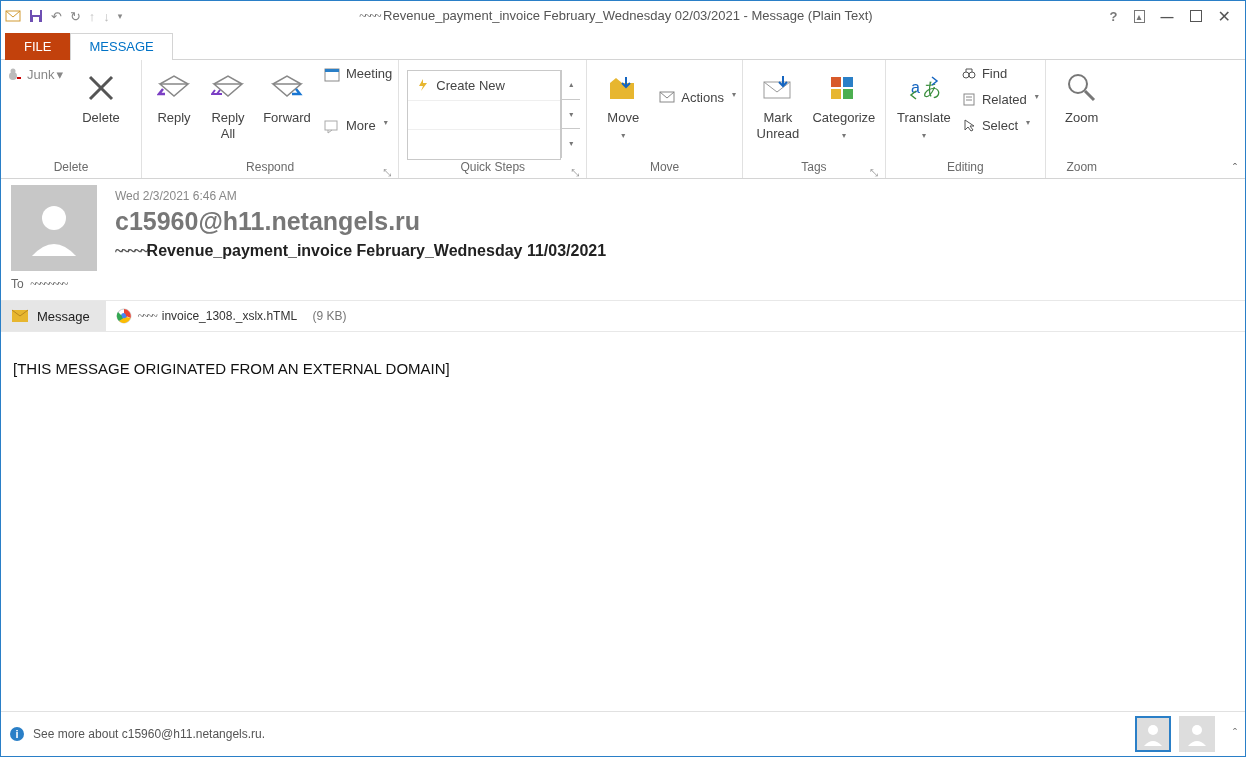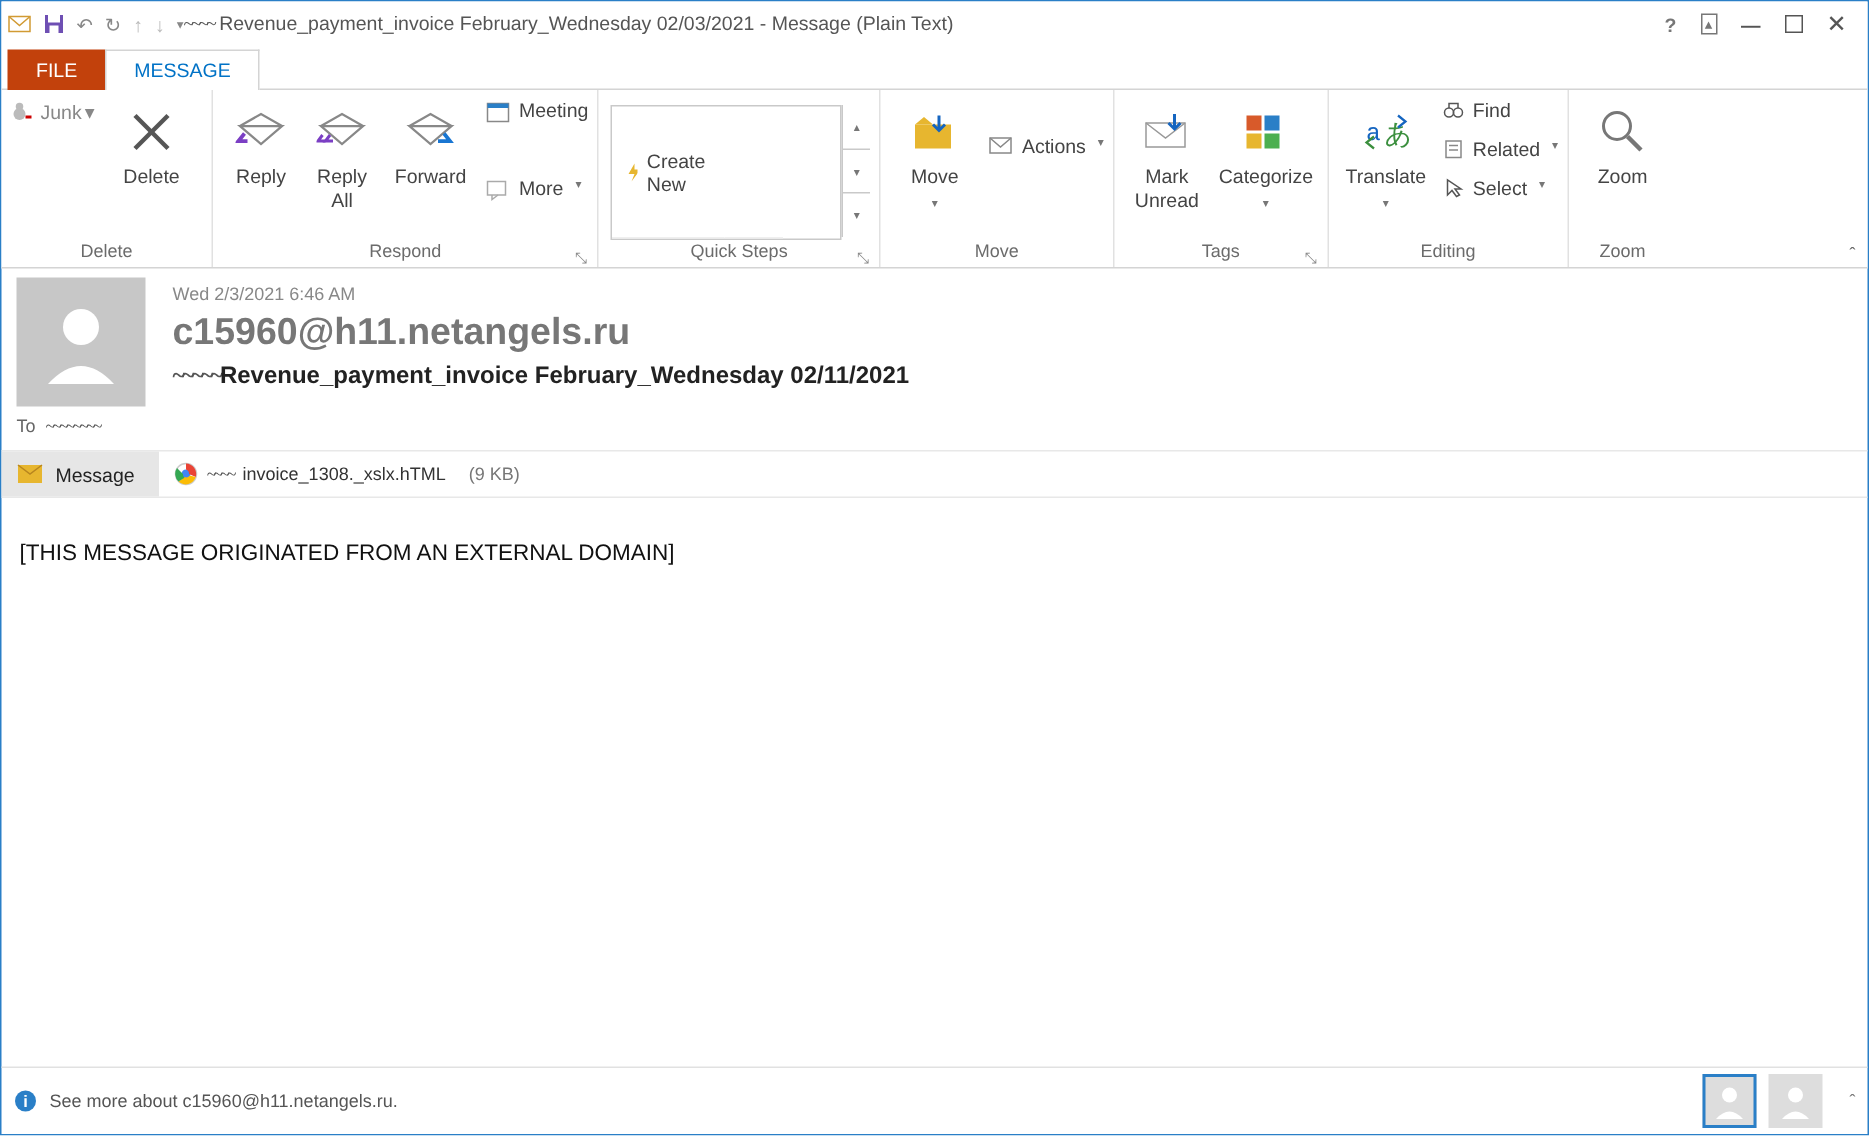--- a/index.html
+++ b/index.html
@@ -1,42 +1,42 @@
 <!DOCTYPE html>
 <html><head>
 <meta charset="utf-8">
 <style>
   html,body{margin:0;padding:0;font-family:"Segoe UI",Tahoma,sans-serif;font-size:13px;color:#222;background:#fff;width:1246px;height:757px;overflow:hidden}
   .window{width:1244px;height:755px;border:1px solid #2a7fc7;display:flex;flex-direction:column;background:#fff}
   
   .titlebar{height:30px;background:#fff;display:flex;align-items:center;padding:0 4px;border-bottom:1px solid transparent}
   .qat{display:flex;align-items:center;gap:8px}
   .qat svg{display:block}
-  .title-text{flex:1;color:#555;font-size:13px;white-space:nowrap;overflow:hidden}
+  .title-text{flex:1;text-align:center;color:#555;font-size:13px;white-space:nowrap;overflow:hidden}
   .win-ctrl{display:flex;align-items:center;gap:16px;padding-right:10px}
   .win-ctrl span{cursor:default}
   
   .tabs{height:27px;display:flex;align-items:flex-end;padding-left:4px;border-bottom:1px solid #d4d4d4;background:#fff}
   .tab{height:26px;line-height:26px;padding:0 18px;font-size:13px;border:1px solid transparent;border-bottom:none;position:relative;top:1px}
   .tab.file{background:#c2410c;color:#fff}
   .tab.active{background:#fff;border-color:#d4d4d4;color:#0072c6}
   
   .ribbon{height:118px;border-bottom:1px solid #d4d4d4;display:flex;background:#fff;position:relative}
   .group{border-right:1px solid #e1e1e1;display:flex;flex-direction:column;padding:2px 6px 0 6px}
   .group-content{flex:1;display:flex;align-items:flex-start;gap:2px;padding-top:4px}
   .group-label{height:18px;line-height:14px;text-align:center;color:#6b6b6b;font-size:12px;position:relative}
   .group-label .launcher{position:absolute;right:0;bottom:2px;width:10px;height:10px;font-size:10px;color:#888}
   .bigbtn{display:flex;flex-direction:column;align-items:center;justify-content:flex-start;width:56px;text-align:center;padding:2px 2px 0 2px;cursor:default}
   .bigbtn .icon{height:40px;display:flex;align-items:center;justify-content:center}
   .bigbtn .lbl{font-size:13px;color:#444;line-height:16px;margin-top:2px}
   .bigbtn .dd{font-size:8px;color:#777}
   .smallstack{display:flex;flex-direction:column;gap:4px;padding-left:4px}
   .smallbtn{display:flex;align-items:flex-start;gap:6px;height:22px;font-size:13px;color:#444;cursor:default}
   .smallbtn .dd{font-size:8px;color:#777;margin-left:2px}
-  .qs-box{width:152px;border:1px solid #c9c9c9;margin:4px 0 0 2px;height:88px;display:flex;flex-direction:row}
+  .qs-box{width:152px;border:1px solid #c9c9c9;margin:4px 0 0 2px;height:88px;display:flex;flex-direction:column}
   .qs-row{flex:1;border-bottom:1px solid #efefef;display:flex;align-items:center;padding:0 8px;font-size:13px;color:#444}
   .qs-arrows{width:18px;border-left:1px solid #c9c9c9;display:flex;flex-direction:column}
   .qs-arrows div{flex:1;border-bottom:1px solid #c9c9c9;display:flex;align-items:center;justify-content:center;font-size:8px;color:#777}
   .qs-wrap{display:flex}
   .ribbon-collapse{position:absolute;right:8px;bottom:2px;font-size:12px;color:#666}
   
   .header{display:flex;padding:6px 10px 4px 10px;gap:18px}
   .avatar{width:86px;height:86px;background:#c7c7c7;display:flex;align-items:center;justify-content:center}
   .hdr-text{flex:1;padding-top:4px}
   .date{color:#888;font-size:12px}
@@ -327,21 +327,21 @@
     <div class="avatar">
       <svg width="60" height="60">
           <circle cx="30" cy="20" r="12" fill="#fff"></circle>
           <path d="M8 58 Q30 34 52 58 Z" fill="#fff"></path>
         </svg>
     </div>
     <div class="hdr-text">
       <div class="date">Wed 2/3/2021 6:46 AM</div>
       <div class="from">c15960@h11.netangels.ru</div>
       <div class="subject">
-        <span class="smudge">~~~~~</span><span>Revenue_payment_invoice February_Wednesday 02/11/2021</span>
+        <span class="smudge">~~~~~</span><span>Revenue_payment_invoice February_Wednesday 11/03/2021</span>
       </div>
     </div>
   </div>
   <div class="to-row">
     <span>To</span>&nbsp;&nbsp;<span class="smudge">~~~~~~~~</span>
   </div>
 
   <div class="attach-bar">
     <div class="attach-tab">
       <svg width="18" height="14">

